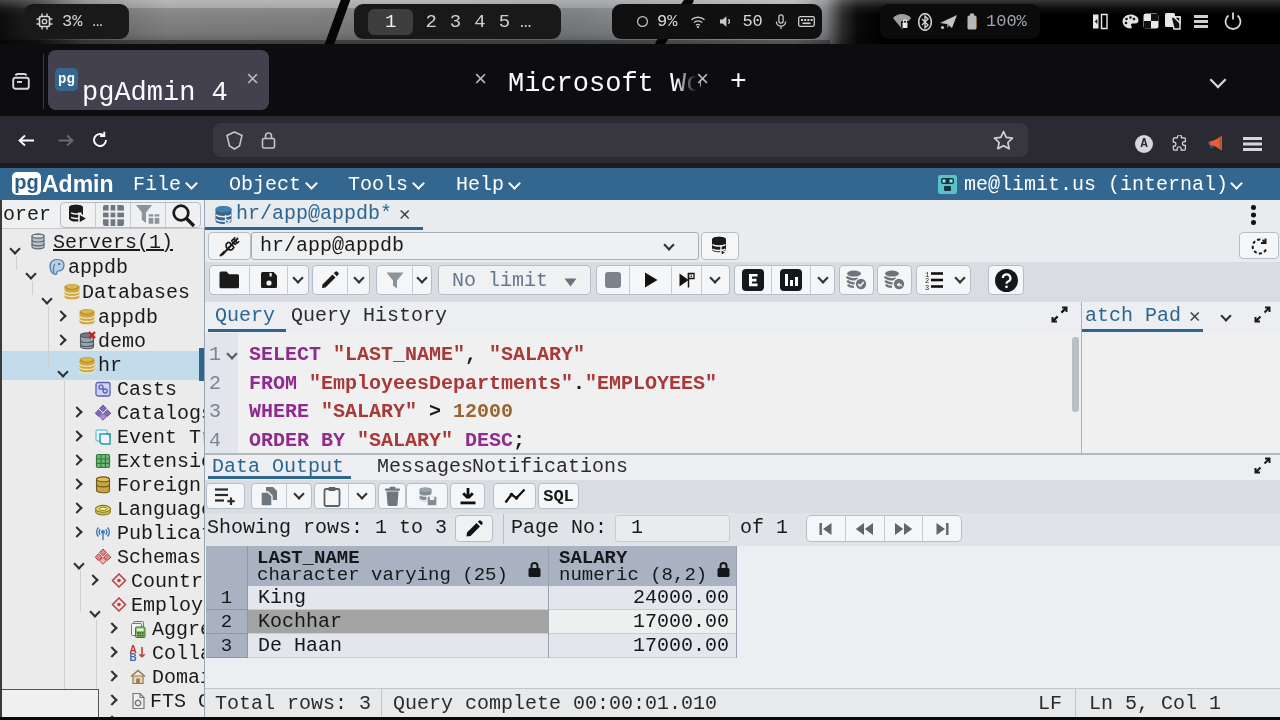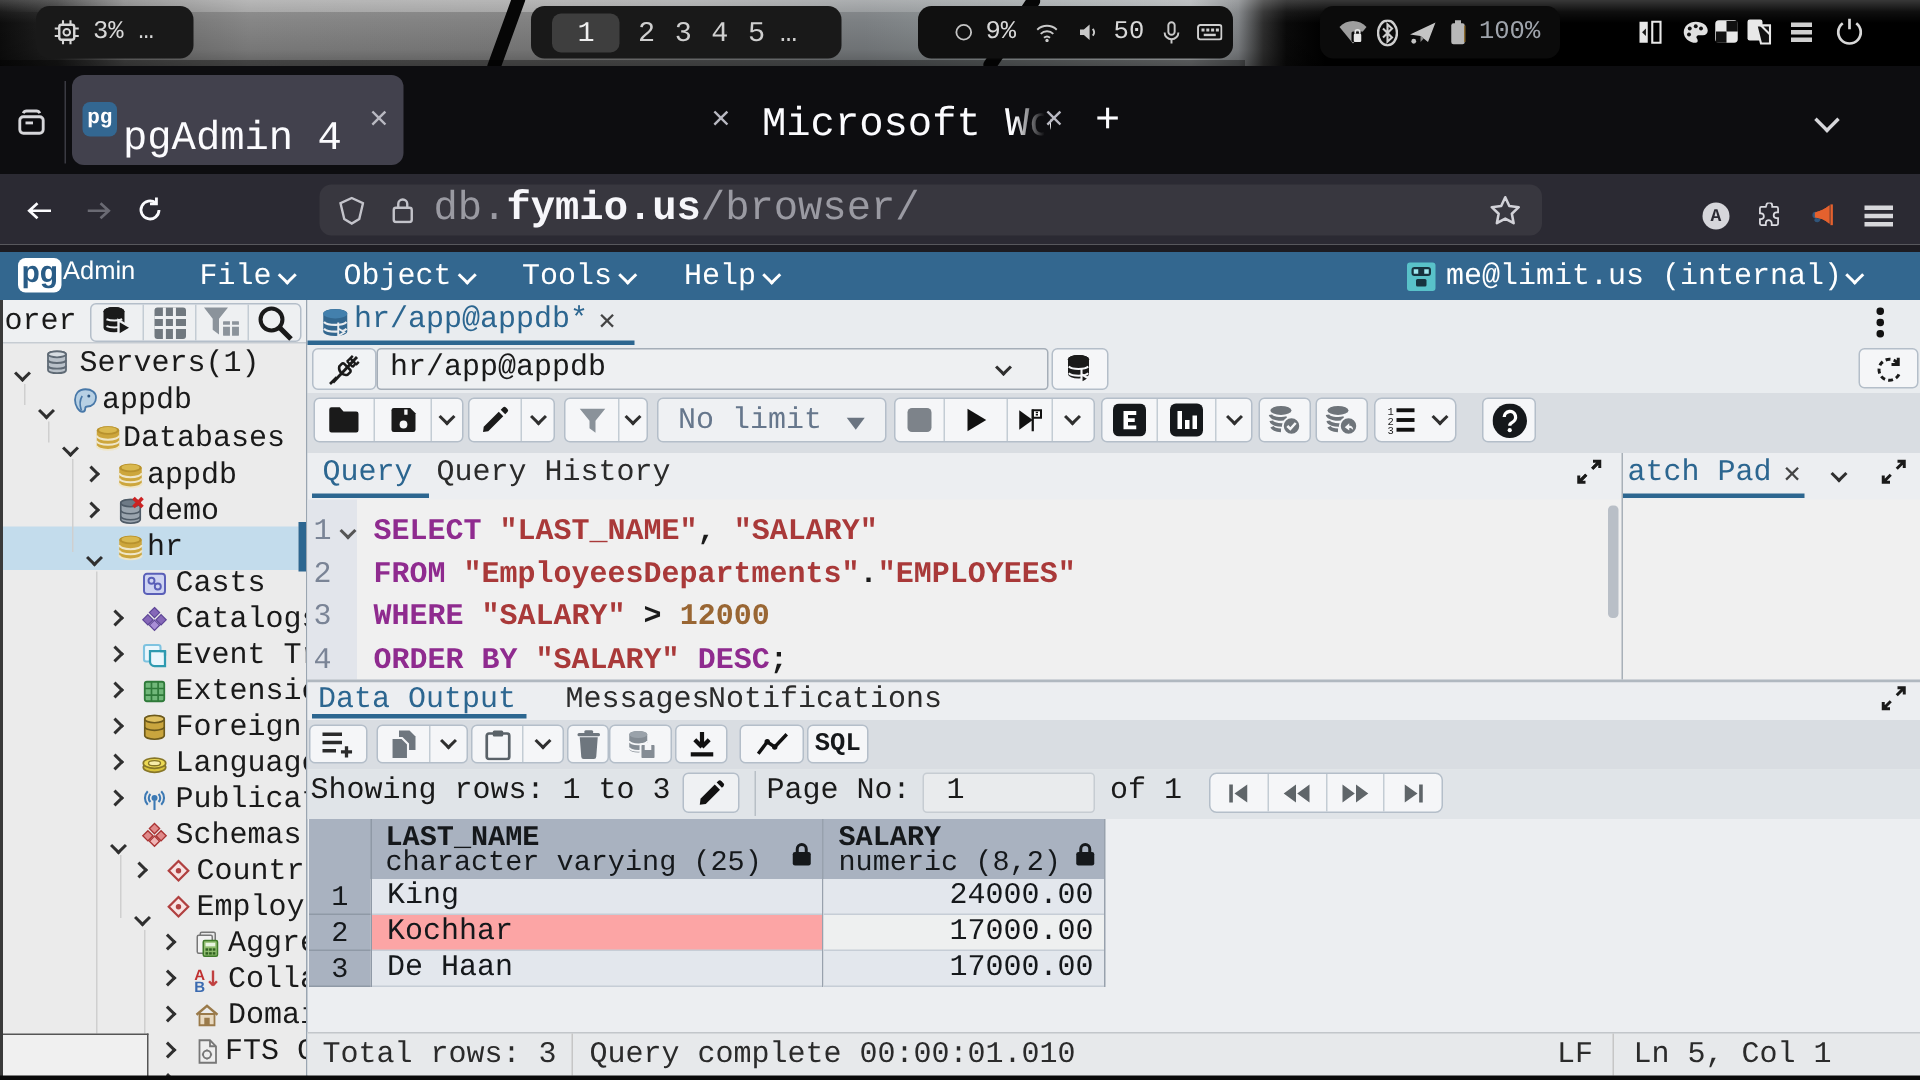--- a/index.html
+++ b/index.html
@@ -201,21 +201,20 @@
       <path d="M15.5 0.8 v5 h-5" fill="none" stroke="#fbfbfe" stroke-width="2.2"></path>
     </svg>
   <div id="urlbar">
     <svg style="position:absolute; left:13px; top:8px;" width="17" height="19" viewBox="0 0 17 19">
         <path d="M8.5 1 L16 4.5 L13.5 15 L8.5 18 L3.5 15 L1 4.5 z" fill="none" stroke="#c3c3ca" stroke-width="1.6"></path>
       </svg>
     <svg style="position:absolute; left:48px; top:8px;" width="15" height="18" viewBox="0 0 15 18">
         <rect x="1.5" y="7.5" width="12" height="9.5" rx="1.5" fill="none" stroke="#c3c3ca" stroke-width="1.6"></rect>
         <path d="M4.5 7.5 v-2.5 a3 3 0 0 1 6 0 v2.5" fill="none" stroke="#c3c3ca" stroke-width="1.6"></path>
       </svg>
-    <span style="margin-left:76px; color:#9a9aa2; font-size:27px;">db.<span style="color:#f6f6fa; font-weight:bold;">fymio.us</span>/browser/</span>
     <svg style="position:absolute; right:14px; top:7px;" width="21" height="20" viewBox="0 0 21 20">
         <path d="M10.5 1.5 l2.7 5.8 6.3 0.8 -4.6 4.4 1.2 6.3 -5.6-3.1 -5.6 3.1 1.2-6.3 -4.6-4.4 6.3-0.8 z" fill="none" stroke="#d2d2d8" stroke-width="1.7" stroke-linejoin="round"></path>
       </svg>
   </div>
   <div style="position:absolute; left:1135px; top:19px; width:18px; height:18px; background:#d6d6db; border-radius:50%; color:#2b2a33; text-align:center; line-height:18px; font-size:12px; font-weight:bold;">A</div>
   <svg style="position:absolute; left:1171px; top:19px;" width="17" height="17" viewBox="0 0 26 26">
       <path d="M10 3 a3 3 0 0 1 6 0 v1.5 h4.5 a1.5 1.5 0 0 1 1.5 1.5 v4 h-1.5 a3 3 0 0 0 0 6 h1.5 v5.5 a1.5 1.5 0 0 1 -1.5 1.5 h-5 v-2 a3 3 0 0 0 -6 0 v2 h-4.5 a1.5 1.5 0 0 1 -1.5-1.5 v-4.5 h1 a3 3 0 0 0 0-6 h-1 v-5 a1.5 1.5 0 0 1 1.5-1.5 h4.5 z" fill="none" stroke="#dcdce2" stroke-width="1.8"></path>
     </svg>
   <svg style="position:absolute; left:1208px; top:19px;" width="17" height="17" viewBox="0 0 27 26">
       <path d="M3 10 C9 9 14 6.5 18.5 2.5 V 22 C14 18 9 16 3 15.5 z" fill="#e4612e"></path>
@@ -224,21 +223,21 @@
       <path d="M4 16 l5 0.8 a3.5 3.5 0 0 1 -6.8 1.2 z" fill="#30557a"></path>
       <circle cx="4" cy="12.8" r="3.6" fill="#30557a"></circle>
       <path d="M3 10 C9 9 14 6.5 18.5 2.5 V 22 C14 18 9 16 3 15.5 z" fill="#e4612e"></path>
     </svg>
   <div style="position:absolute; left:1243px; top:21px; width:19px; height:2.6px; background:#d7d7db; box-shadow:0 5.5px 0 #d7d7db, 0 11px 0 #d7d7db;"></div>
 </div>
 <div class="abs" id="navline"></div>
 
 <div class="abs" id="pghead">
   <div id="pglogo">pg</div>
-  <div style="position:absolute; left:42px; top:3px; font-family:'Liberation Sans',sans-serif; font-weight:normal; font-size:17px;text-align:center;">Admin</div>
+  <div style="position:absolute; left:42px; top:3px; font-family:'Liberation Sans',sans-serif; font-weight:bold; font-size:23px;text-align:center;">Admin</div>
   <div class="menu" style="left:133px;">File</div>
     <span class="wch" style="left:187px;"></span>
   <div class="menu" style="left:229px;">Object</div>
     <span class="wch" style="left:307px;"></span>
   <div class="menu" style="left:348px;">Tools</div>
     <span class="wch" style="left:414px;"></span>
   <div class="menu" style="left:456px;">Help</div>
     <span class="wch" style="left:510px;"></span>
   <svg style="position:absolute; left:937px; top:6px;" width="21" height="21" viewBox="0 0 21 21">
       <rect x="1" y="1" width="19" height="19" rx="2" fill="#59c2c9"></rect>
@@ -396,21 +395,21 @@
       <div style="position:absolute; left:14px; top:56px; width:1px; height:14px; background:#cfcfcf;"></div>
       <div style="position:absolute; left:30px; top:81px; width:1px; height:14px; background:#cfcfcf;"></div>
       <div style="position:absolute; left:46px; top:106px; width:1px; height:62px; background:#cfcfcf;"></div>
       <div style="position:absolute; left:62px; top:181px; width:1px; height:330px; background:#cfcfcf;"></div>
       <div style="position:absolute; left:78px; top:370px; width:1px; height:42px; background:#cfcfcf;"></div>
       <div style="position:absolute; left:94px; top:420px; width:1px; height:100px; background:#cfcfcf;"></div>
       <span class="dch" style="position:absolute; left:9px;  top:45px;"></span>
         <svg class="ticon" style="position:absolute; left:27px; top:33px;" width="18" height="18">
           <use href="#i-srv"></use>
         </svg>
-        <div class="trow" style="left:51px; top:31px;">Servers(1)</div>
+        <div class="trow" style="left:51px; top:31px;text-decoration:underline;">Servers(1)</div>
       <span class="dch" style="position:absolute; left:25px; top:70px;"></span>
         <svg class="ticon" style="position:absolute; left:46px; top:58px;" width="18" height="18">
           <use href="#i-pg"></use>
         </svg>
         <div class="trow" style="left:66px; top:56px;">appdb</div>
       <span class="dch" style="position:absolute; left:41px; top:95px;"></span>
         <svg class="ticon" style="position:absolute; left:61px; top:83px;" width="18" height="18">
           <use href="#i-db"></use>
         </svg>
         <div class="trow" style="left:80px; top:81px;">Databases (3)</div>
@@ -874,21 +873,21 @@
       <div style="position:absolute; left:354px; top:364px; font-size:19px; color:#15181b;">numeric (8,2)</div>
       <svg style="position:absolute; left:511px; top:361px;" width="15" height="17" viewBox="0 0 15 17">
           <rect x="1.5" y="7" width="12" height="9" rx="1.5" fill="#15181b"></rect>
           <path d="M4.5 7 v-2 a3 3 0 0 1 6 0 v2" fill="none" stroke="#15181b" stroke-width="2"></path>
         </svg>
 
       <div style="position:absolute; left:1px; top:386px; width:41px; height:24px; background:#a9b2c0; border-bottom:1px solid #8f99a6; font-size:19px; color:#15181b; text-align:center; line-height:24px;">1</div>
       <div style="position:absolute; left:1px; top:410px; width:41px; height:24px; background:#a9b2c0; border-bottom:1px solid #8f99a6; font-size:19px; color:#15181b; text-align:center; line-height:24px;">2</div>
       <div style="position:absolute; left:1px; top:434px; width:41px; height:24px; background:#a9b2c0; border-bottom:1px solid #8f99a6; font-size:19px; color:#15181b; text-align:center; line-height:24px;">3</div>
       <div style="position:absolute; left:43px; top:386px; width:300px; height:24px; background:#e3e7ed; border-bottom:1px solid #c6cdd6; font-size:20px; color:#15181b; line-height:24px; padding-left:10px;">King</div>
-      <div style="position:absolute; left:43px; top:410px; width:300px; height:24px; background:#fca5a5; border-bottom:1px solid #c6cdd6; font-size:20px; color:#15181b; line-height:24px; padding-left:10px;">Kochhar</div>
+      <div style="position:absolute; left:43px; top:410px; width:300px; height:24px; background:#a3a3a3; border-bottom:1px solid #c6cdd6; font-size:20px; color:#15181b; line-height:24px; padding-left:10px;">Kochhar</div>
       <div style="position:absolute; left:43px; top:434px; width:300px; height:24px; background:#e3e7ed; border-bottom:1px solid #c6cdd6; font-size:20px; color:#15181b; line-height:24px; padding-left:10px;">De Haan</div>
       <div style="position:absolute; left:344px; top:386px; width:187px; height:24px; background:#e3e7ed; border-bottom:1px solid #c6cdd6; font-size:20px; color:#15181b; line-height:24px; text-align:right; padding-right:7px; box-sizing:border-box;">24000.00</div>
       <div style="position:absolute; left:344px; top:410px; width:187px; height:24px; background:#eef0f0; border-bottom:1px solid #c6cdd6; font-size:20px; color:#15181b; line-height:24px; text-align:right; padding-right:7px; box-sizing:border-box;">17000.00</div>
       <div style="position:absolute; left:344px; top:434px; width:187px; height:24px; background:#e3e7ed; border-bottom:1px solid #c6cdd6; font-size:20px; color:#15181b; line-height:24px; text-align:right; padding-right:7px; box-sizing:border-box;">17000.00</div>
     </div>
 
     <div style="position:absolute; left:0; top:488px; width:1078px; height:29px; background:#e7e9eb; border-top:1px solid #c2c6ca;"></div>
     <div id="statusbar">
       <div style="position:absolute; left:10px; top:492px; font-size:20px; color:#2b2b2b;">Total rows: 3</div>
       <div style="position:absolute; left:176px; top:489px; width:1px; height:28px; background:#c6c6c6;"></div>

